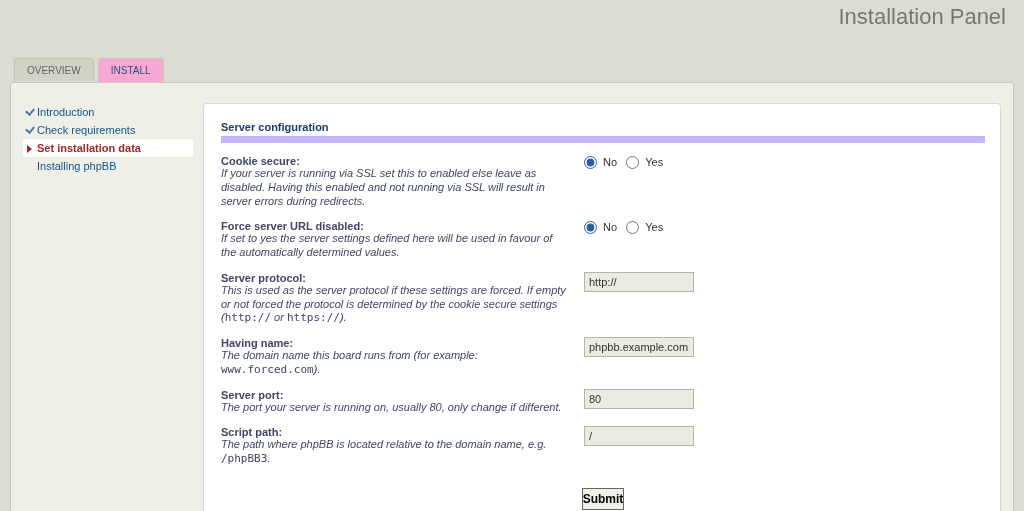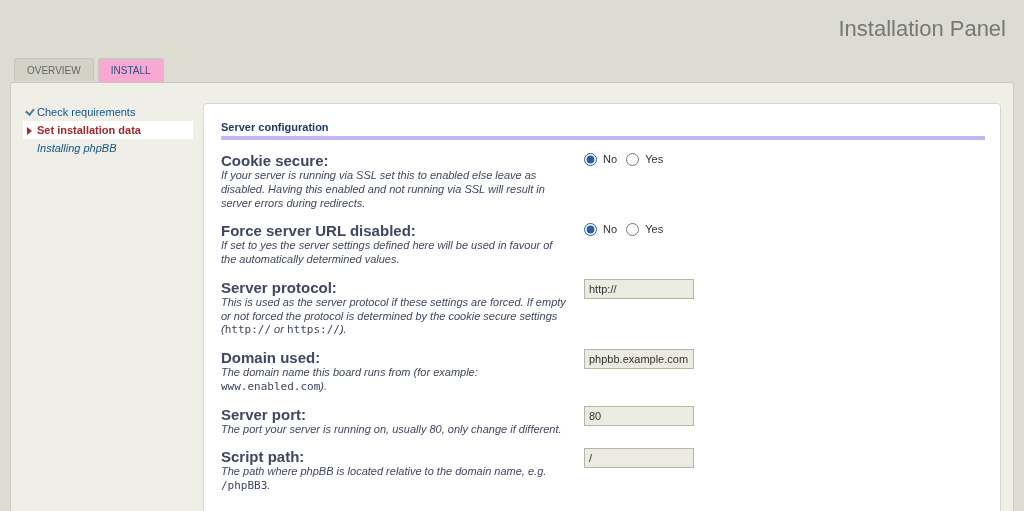--- a/index.html
+++ b/index.html
@@ -7,21 +7,21 @@
   body {
     font-family: "Lucida Grande", Arial, Helvetica, sans-serif;
     font-size: 11px;
     background: #DCDCD2;
     color: #333;
     width: 1024px;
   }
   #wrap { padding: 0 10px 30px 10px; }
   #header { position: relative; height: 54px; }
   #logo { position: absolute; left: 0; top: 0; }
-  #title { position: absolute; right: 8px; top: 16px; font-size: 22px; color: #777; font-family: "Trebuchet MS", sans-serif; }
+  #title { position: absolute; right: 8px; top: 4px; font-size: 22px; color: #777; font-family: "Trebuchet MS", sans-serif; }
 
   
   #tabs { margin-top: 4px; }
   #tabs ul { list-style:none; margin:0; padding:0 0 0 4px; }
   #tabs li { float:left; margin-right:4px; }
   #tabs a {
     display:block;
     padding: 6px 12px 5px 12px;
     font-weight:normal;
     font-size:10px;
@@ -62,48 +62,48 @@
     background:#ffffff;
   }
   #sidebar li.current a { color:#A42828; font-weight:bold; }
   #sidebar li.current::before {
     content:"";
     position:absolute; left:4px; top:6px;
     border-style:solid;
     border-width:4px 0 4px 5px;
     border-color: transparent transparent transparent #A42828;
   }
-  #sidebar li.pending a { color:#115689;font-style:italic; }
+  #sidebar li.pending a { color:#115689; }
 
   
   #main {
     margin-left: 180px;
     background:#fff;
     border-radius:4px;
     padding: 14px 16px 28px 18px;
     min-height: 360px;
     box-shadow: 0 0 0 1px #d8d8ce inset;
   }
 
   fieldset { border:none; margin:0; padding:0; }
   legend {
     color:#1C3B69;
     font-weight:bold;
     font-size:11px;
     font-family: Arial, sans-serif;
     padding: 4px 0 3px 0;
-    border-bottom:4px solid #c4b5fd;
+    border-bottom:7px solid #c4b5fd;
     width:100%;
     margin-bottom:12px;
   }
 
   dl { margin:0 0 12px 0; overflow:hidden; }
   dt { float:left; width:355px; padding-right:8px; }
   dd { margin-left:363px; padding-top:0; }
-  dt label { font-weight:bold; color:#404663; font-size:15px; display:block; }
+  dt label { font-weight:bold; color:#404663; font-size:11px; display:block; }
   dt span.desc { color:#404663; font-style:italic; font-size:11px; line-height:1.25; display:block; }
   dt span.desc code { font-family: "Lucida Console", monospace; font-style:normal; font-size:11px; }
 
   .radio-group { white-space:nowrap; font-size:11px; color:#333; }
   .radio-group input { vertical-align:middle; margin:0 3px 0 0; accent-color:#2b5fa4; }
   .radio-group label { vertical-align:middle; margin-right:6px; }
 
   input.text {
     width:110px;
     padding:2px 4px;
@@ -140,20 +140,21 @@
         </li>
       <li class="active">
           <a href="#">INSTALL</a>
         </li>
     </ul>
   </div>
 
   <div id="body-area">
     <div id="sidebar">
       <ul>
+        <li class="done"><a href="#">Introduction</a></li>
         <li class="done"><a href="#">Check requirements</a></li>
         <li class="current"><a href="#">Set installation data</a></li>
         <li class="pending"><a href="#">Installing phpBB</a></li>
       </ul>
     </div>
 
     <div id="main">
       <fieldset>
         <legend>Server configuration</legend>
 
@@ -186,22 +187,22 @@
         <dl>
           <dt>
             <label>Server protocol:</label>
             <span class="desc"><span>This is used as the server protocol if these settings are forced. If empty or not forced the protocol is determined by the cookie secure settings (</span><code>http://</code><span> or </span><code>https://</code><span>).</span></span>
           </dt>
           <dd><input type="text" class="text" value="http://" style=""></dd>
         </dl>
 
         <dl>
           <dt>
-            <label>Domain used:</label>
-            <span class="desc"><span>The domain name this board runs from (for example: </span><code>www.enabled.com</code><span>).</span></span>
+            <label>Having name:</label>
+            <span class="desc"><span>The domain name this board runs from (for example: </span><code>www.forced.com</code><span>).</span></span>
           </dt>
           <dd><input type="text" class="text" value="phpbb.example.com" style=""></dd>
         </dl>
 
         <dl>
           <dt>
             <label>Server port:</label>
             <span class="desc">The port your server is running on, usually 80, only change if different.</span>
           </dt>
           <dd><input type="text" class="text" value="80" style=""></dd>

